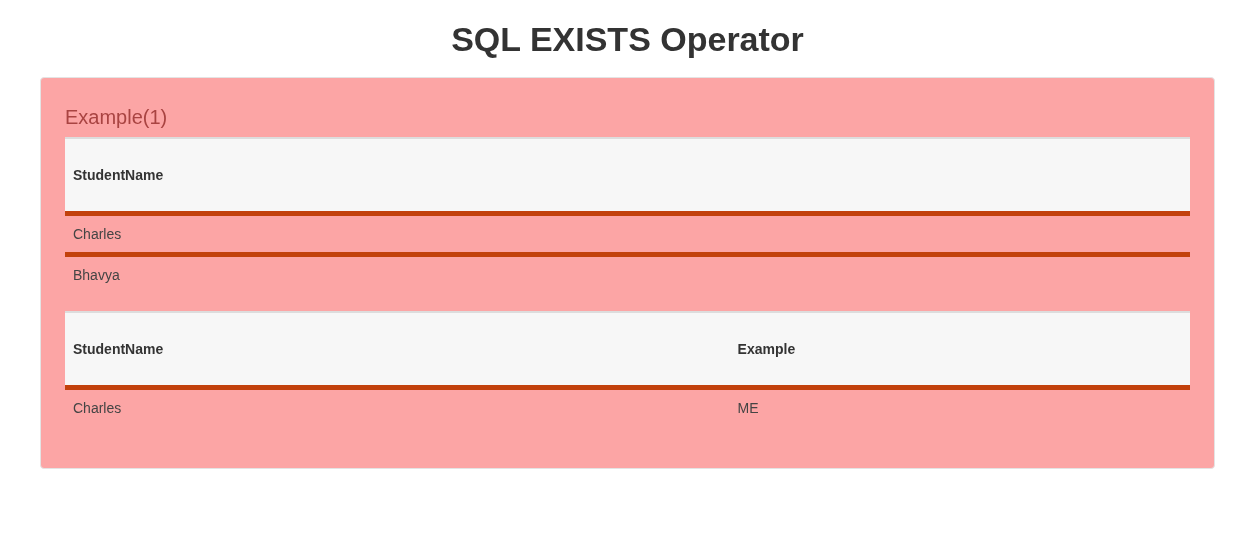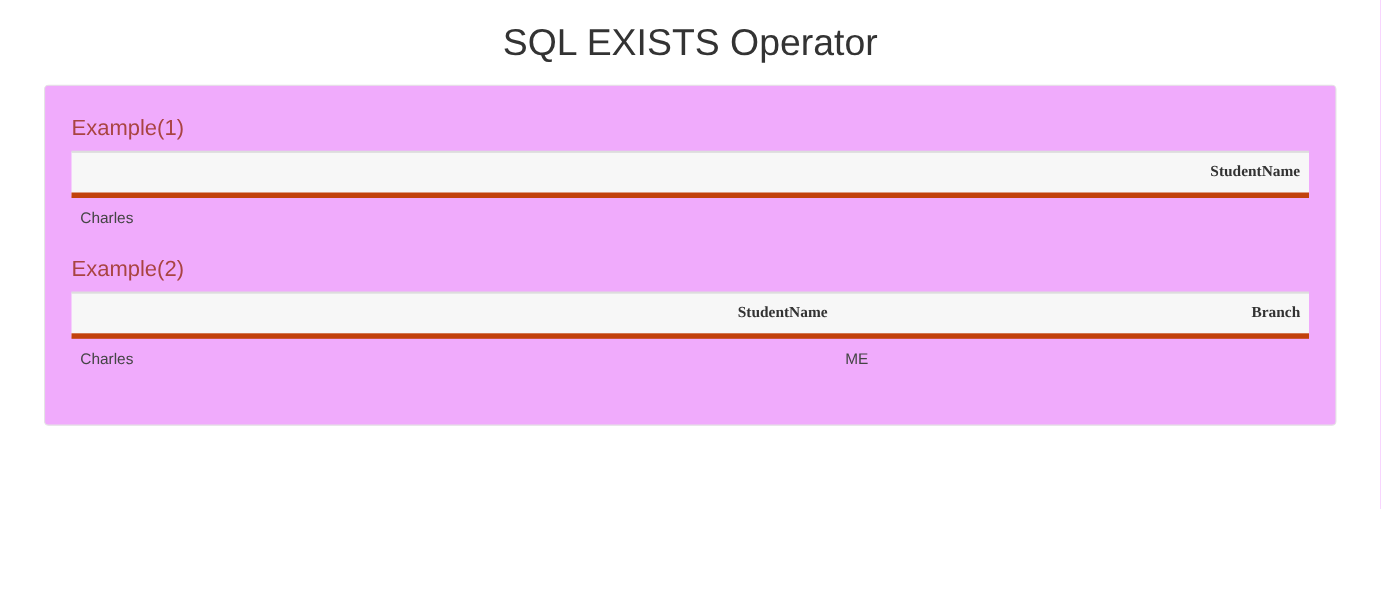--- a/index.html
+++ b/index.html
@@ -8,52 +8,51 @@
     padding: 0;
     font-family: "Helvetica Neue", Helvetica, Arial, sans-serif;
     font-size: 14px;
     color: #333;
     background: #fff;
     width: 1255px;
   }
   .page-title {
     text-align: center;
     font-size: 34px;
-    font-weight: 400;
+    font-weight: 700;
     margin: 20px 0 18px 0;
     color: #333;
   }
   .panel {
     margin: 0 40px 20px 40px;
-    background: #f0abfc;
+    background: #fca5a5;
     border: 1px solid #e4e4e4;
     border-radius: 4px;
     padding: 18px 24px 24px 24px;
   }
   .example-heading {
     font-size: 20px;
     font-weight: 400;
     color: #a94442;
     margin: 10px 0 8px 0;
   }
   table {
     width: 100%;
     border-collapse: collapse;
     margin-bottom: 18px;
   }
   thead th {
-    text-align: right;
+    text-align: left;
     font-weight: 700;
     font-size: 14px;
-    padding: 10px 8px;
+    padding: 28px 8px;
     border-top: 1px solid #ddd;
     border-bottom: 1px solid #ddd;
     background: #f7f7f7;
     color: #333;
-    font-family: Liberation Serif, serif;
   }
   tbody td {
     padding: 10px 8px;
     border-top: 5px solid #c2410c;
     font-size: 14px;
     color: #444;
   }
   thead tr {
     border-top: 2px solid #ddd;
   }
@@ -69,29 +68,31 @@
   <table>
     <thead>
       <tr>
         <th>StudentName</th>
       </tr>
     </thead>
     <tbody>
       <tr>
         <td>Charles</td>
       </tr>
+      <tr>
+        <td>Bhavya</td>
+      </tr>
     </tbody>
   </table>
 
-  <h3 class="example-heading">Example(2)</h3>
   <table>
     <thead>
       <tr>
         <th>StudentName</th>
-        <th>Branch</th>
+        <th>Example</th>
       </tr>
     </thead>
     <tbody>
       <tr>
         <td>Charles</td>
         <td>ME</td>
       </tr>
     </tbody>
   </table>
 

